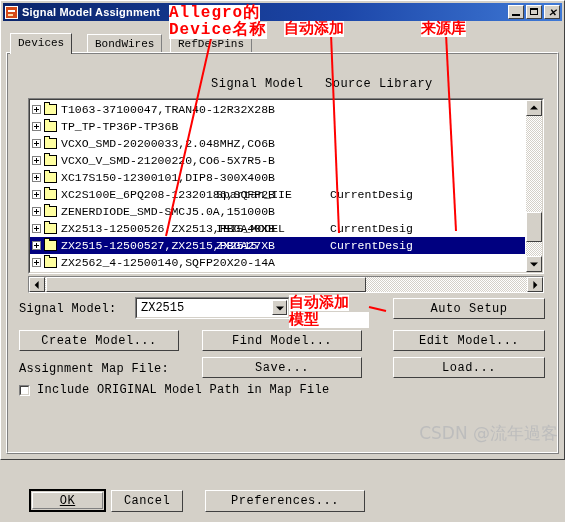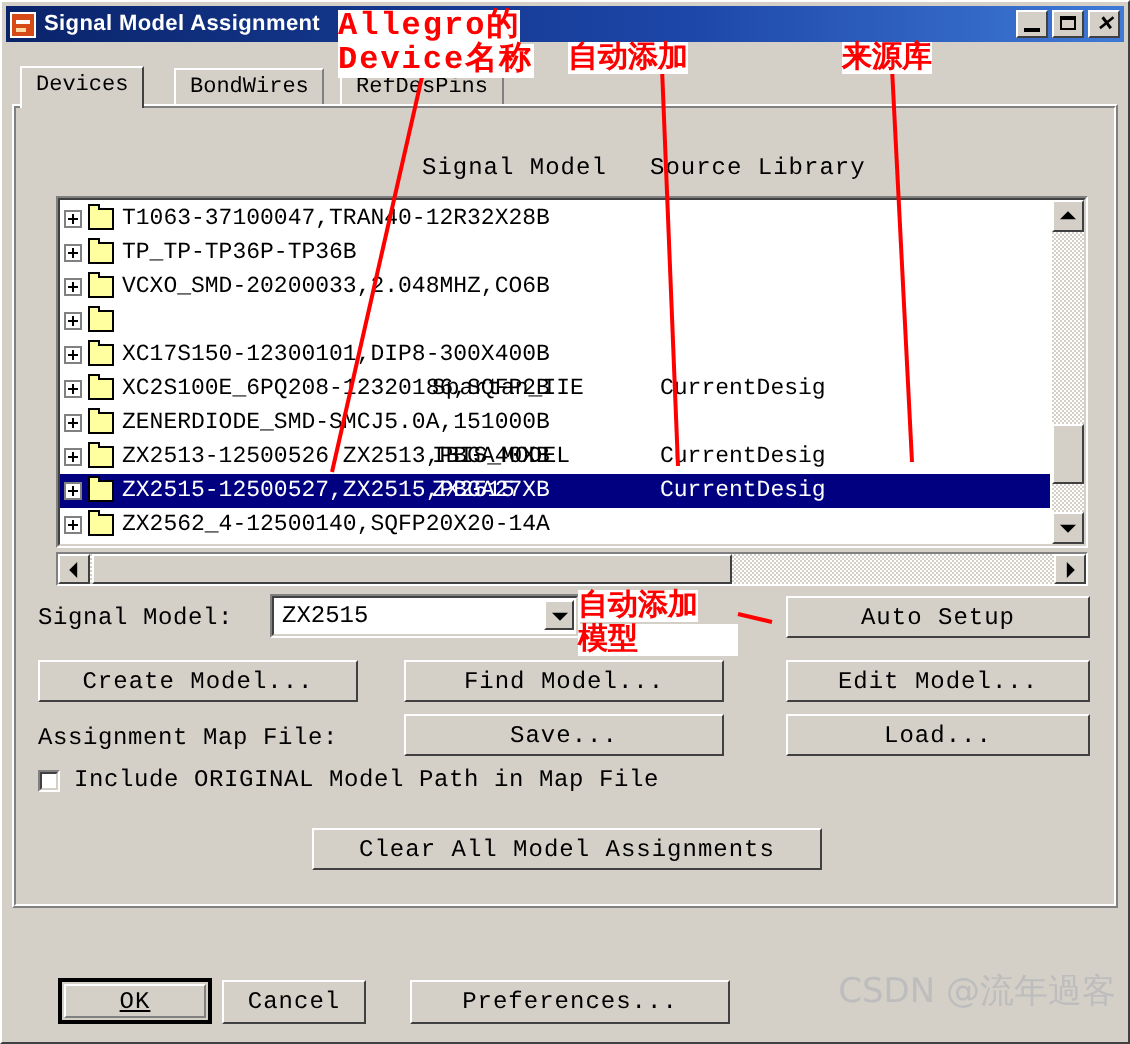--- a/index.html
+++ b/index.html
@@ -3,21 +3,21 @@
 <meta charset="utf-8">
 <style>
   html,body{margin:0;padding:0;}
   body{
     width:565px;height:522px;overflow:hidden;
     background:#d4d0c8;
     font-family:"Liberation Mono","DejaVu Sans Mono",monospace;
     font-size:11px;color:#000;
     -webkit-font-smoothing:none;
   }
-  #app{position:relative;width:565px;height:522px;
+  #app{position:relative;width:565px;height:460px;
        background:#d4d0c8;
        border-left:1px solid #fff;border-top:1px solid #fff;
        border-right:1px solid #404040;border-bottom:1px solid #404040;
        box-sizing:border-box;}
 
   
   .titlebar{position:absolute;left:2px;top:2px;width:559px;height:18px;
     background:linear-gradient(to right,#0a246a 0%,#1c46a8 60%,#3f79d6 100%);
     display:flex;align-items:center;box-sizing:border-box;padding:0 2px;}
   .tb-icon{width:13px;height:13px;margin-right:4px;position:relative;flex:0 0 auto;
@@ -206,20 +206,21 @@
               <div class="row">
                 <span class="exp"></span>
                 <span class="folder"></span>
                 <span class="rtxt c-dev">VCXO_SMD-20200033,2.048MHZ,CO6B</span>
                 <span class="rtxt c-model"></span>
                 <span class="rtxt c-src"></span>
               </div>
               <div class="row">
                 <span class="exp"></span>
                 <span class="folder"></span>
+                <span class="rtxt c-dev">VCXO_V_SMD-21200220,CO6-5X7R5-B</span>
                 <span class="rtxt c-model"></span>
                 <span class="rtxt c-src"></span>
               </div>
               <div class="row">
                 <span class="exp"></span>
                 <span class="folder"></span>
                 <span class="rtxt c-dev">XC17S150-12300101,DIP8-300X400B</span>
                 <span class="rtxt c-model"></span>
                 <span class="rtxt c-src"></span>
               </div>
@@ -304,21 +305,20 @@
 
       <div class="lbl" style="left:11px;top:308px;">Assignment Map File:</div>
       <div class="btn" style="left:194px;top:303px;width:160px;height:21px;">Save...</div>
       <div class="btn" style="left:385px;top:303px;width:152px;height:21px;">Load...</div>
 
       <div class="chk" style="left:11px;top:331px;">
           <i></i>
         </div>
       <div class="lbl" style="left:29px;top:329px;">Include ORIGINAL Model Path in Map File</div>
 
-      <div class="btn" style="left:148px;top:360px;width:255px;height:21px;">Clear All Model Assignments</div>
     </div>
   </div>
 
   <div class="btn def" style="left:28px;top:488px;width:77px;height:23px;">
     <span class="inner"></span>
     <span style="position:relative;text-decoration:underline;">OK</span>
   </div>
   <div class="btn" style="left:110px;top:489px;width:72px;height:22px;">Cancel</div>
   <div class="btn" style="left:204px;top:489px;width:160px;height:22px;">Preferences...</div>
 

